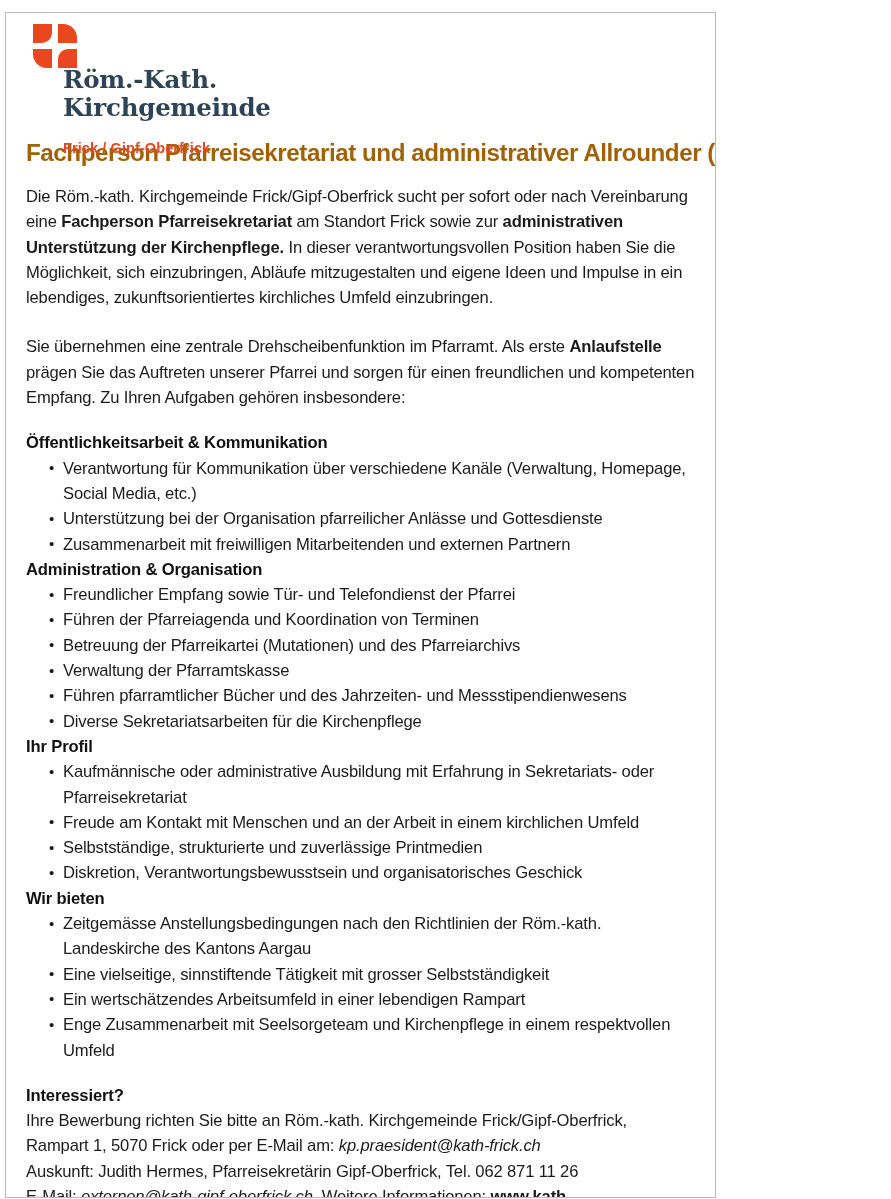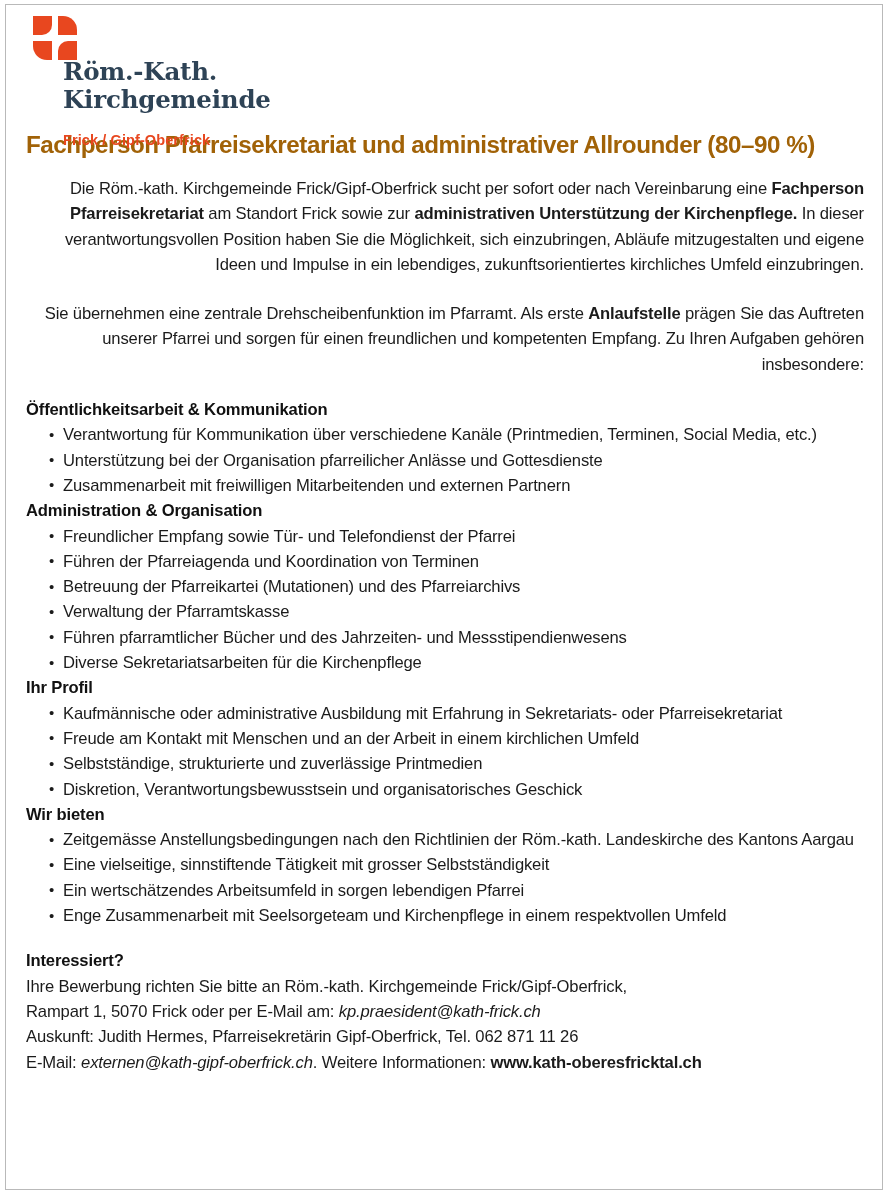--- a/index.html
+++ b/index.html
@@ -11,22 +11,22 @@
     width: 891px;
     height: 1199px;
     font-family: "Liberation Sans", sans-serif;
     color: #1a1a1a;
     -webkit-font-smoothing: antialiased;
   }
 
   .page {
     position: absolute;
     left: 5px;
-    top: 4px;
-    width: 878px;
+    top: 12px;
+    width: 711px;
     height: 1186px;
     border: 1px solid #b9b9b9;
     background: #ffffff;
     box-sizing: border-box;
     overflow: hidden;
   }
 
   .inner {
     padding: 10px 18px 0 15px;
   }
@@ -83,21 +83,21 @@
   }
 
   
   .body-col {
     margin-left: 5px;
     font-size: 16.6px;
     line-height: 25.3px;
     color: #1b1b1b;
     letter-spacing: -0.15px;
   }
-  .para { margin: 0; text-align: right; }
+  .para { margin: 0; }
   .para b { font-weight: bold; }
 
   .spacer-lg { height: 24px; }
   .spacer-md { height: 20px; }
 
   .sec-head {
     font-weight: bold;
     font-size: 16.6px;
     line-height: 25.3px;
     letter-spacing: -0.15px;
@@ -164,21 +164,21 @@
 
       <div class="spacer-lg"></div>
 
       <p class="para"><span>Sie übernehmen eine zentrale Drehscheibenfunktion im Pfarramt. Als erste </span><b>Anlaufstelle</b><span> prägen Sie das Auftreten unserer Pfarrei und sorgen für einen freundlichen und kompetenten Empfang. Zu Ihren Aufgaben gehören insbesondere:</span></p>
 
       <div class="spacer-md"></div>
 
       <div class="sec-head">Öffentlichkeitsarbeit &amp; Kommunikation</div>
       <ul class="bullets">
         <li>
-            <span class="cont">Verantwortung für Kommunikation über verschiedene Kanäle (Printmedien, Terminen, Social Media, etc.)</span>
+            <span class="cont">Verantwortung für Kommunikation über verschiedene Kanäle (Verwaltung, Homepage, Social Media, etc.)</span>
           </li>
         <li>
             <span class="cont">Unterstützung bei der Organisation pfarreilicher Anlässe und Gottesdienste</span>
           </li>
         <li>
             <span class="cont">Zusammenarbeit mit freiwilligen Mitarbeitenden und externen Partnern</span>
           </li>
       </ul>
 
       <div class="sec-head">Administration &amp; Organisation</div>
@@ -221,21 +221,21 @@
 
       <div class="sec-head">Wir bieten</div>
       <ul class="bullets">
         <li>
             <span class="cont">Zeitgemässe Anstellungsbedingungen nach den Richtlinien der Röm.-kath. Landeskirche des Kantons Aargau</span>
           </li>
         <li>
             <span class="cont">Eine vielseitige, sinnstiftende Tätigkeit mit grosser Selbstständigkeit</span>
           </li>
         <li>
-            <span class="cont">Ein wertschätzendes Arbeitsumfeld in sorgen lebendigen Pfarrei</span>
+            <span class="cont">Ein wertschätzendes Arbeitsumfeld in einer lebendigen Rampart</span>
           </li>
         <li>
             <span class="cont">Enge Zusammenarbeit mit Seelsorgeteam und Kirchenpflege in einem respektvollen Umfeld</span>
           </li>
       </ul>
 
       <div class="spacer-md"></div>
 
       <div class="footer-block">
         <div class="sec-head">Interessiert?</div>

